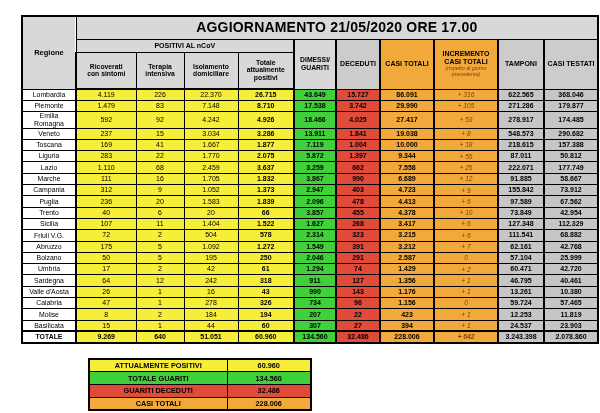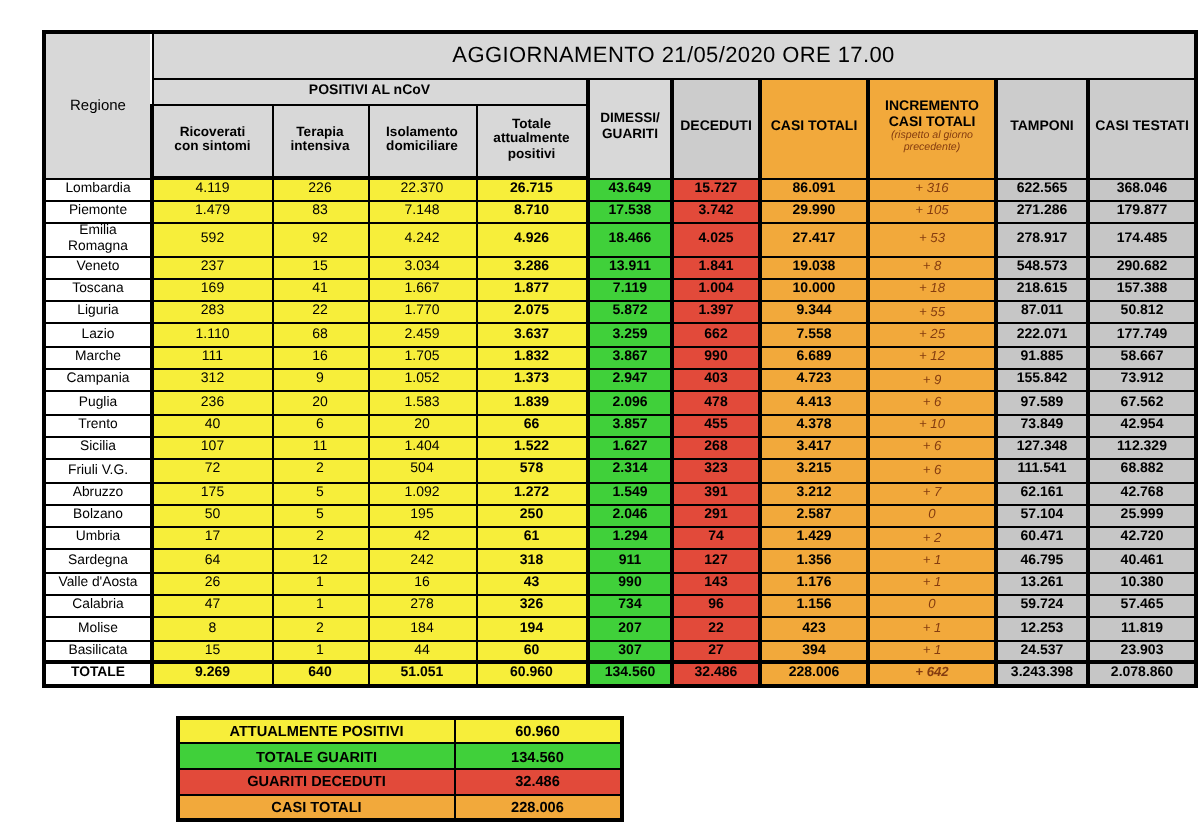--- a/index.html
+++ b/index.html
@@ -19,22 +19,22 @@
     padding: 0 1px;
     vertical-align: middle;
     overflow: hidden;
   }
   .pre { white-space: pre-line; }
   .r-title  { height: 23px; }
   .r-group  { height: 13px; }
   .r-sub    { height: 37px; }
   tbody tr  { height: 11.3px; }
 
-  th.region-h   { background: var(--hgray); font-weight: normal; font-size: 7.5px; }
-  th.title      { background: var(--hgray); font-weight: normal; font-size: 11px; letter-spacing: .2px; }
+  th.region-h   { background: var(--hgray); font-weight: bold; font-size: 7.5px; }
+  th.title      { background: var(--hgray); font-weight: bold; font-size: 14px; letter-spacing: .2px; }
   th.group      { background: var(--hgray); font-weight: bold; font-size: 7px; }
   th.sub        { background: var(--hgray); font-weight: bold; font-size: 6.8px; }
   th.h-orange   { background: var(--orange); font-weight: bold; font-size: 7px; }
   th.h-gray     { background: var(--hgray2); font-weight: bold; font-size: 7px; }
   .incr-note    { display: block; font-weight: normal; font-style: italic; font-size: 5.3px; color: var(--incrtxt); white-space: pre-line; margin-top: 1px; }
 
   td.region   { background: #ffffff; font-size: 6.9px; }
   td.c-yellow { background: var(--yellow); }
   td.c-green  { background: var(--green); }
   td.c-red    { background: var(--red); }

